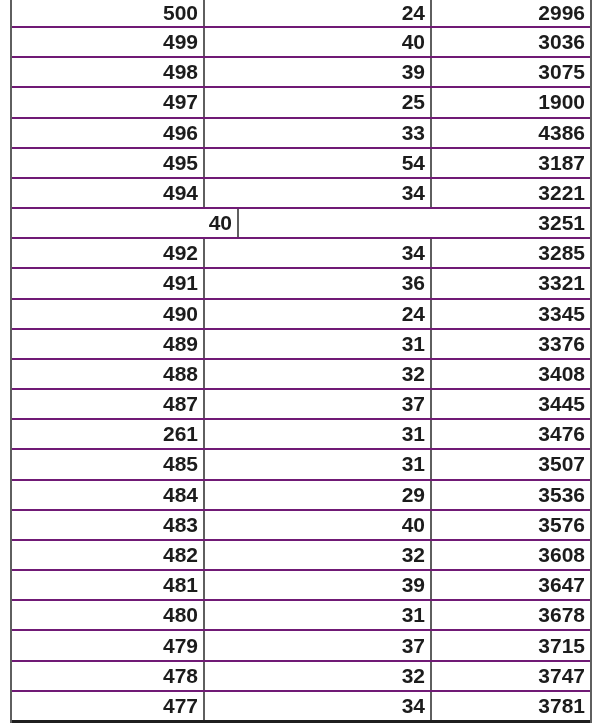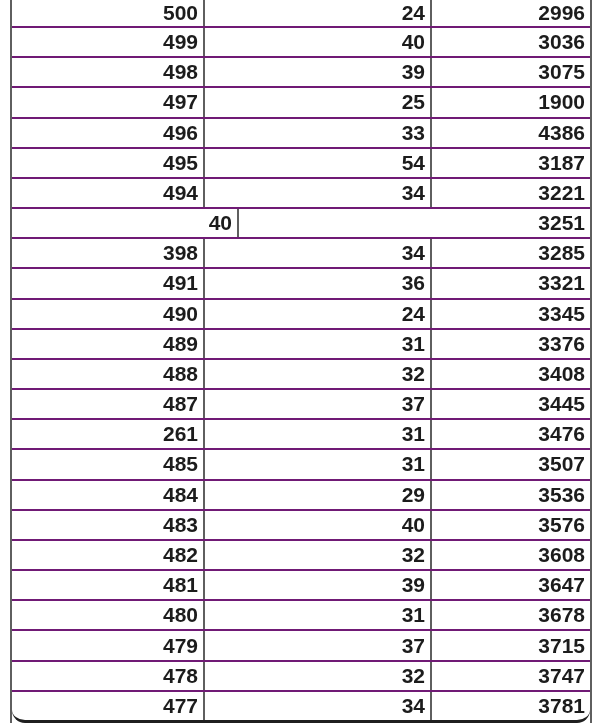--- a/index.html
+++ b/index.html
@@ -33,21 +33,20 @@
     min-height: 0;
     display: flex;
     box-sizing: border-box;
     border-bottom: 2px solid #701a75;
   }
   .row.first {
     flex: 0 0 28px; 
   }
   .row.last {
     border-bottom: 3px solid #1f1f1f;
-    border-radius: 13px;
   }
   .cell {
     box-sizing: border-box;
     display: flex;
     align-items: center;
     justify-content: flex-end;
     padding-right: 5px;
     font-weight: 700;
     font-size: 21px;
     color: #1c1c1c;
@@ -103,21 +102,21 @@
     <div class="row">
     <div class="cell c1">494</div>
     <div class="cell c2">34</div>
     <div class="cell c3">3221</div>
   </div>
     <div class="row">
     <div class="cell c2">40</div>
     <div class="cell c3">3251</div>
   </div>
     <div class="row">
-    <div class="cell c1">398</div>
+    <div class="cell c1">492</div>
     <div class="cell c2">34</div>
     <div class="cell c3">3285</div>
   </div>
     <div class="row">
     <div class="cell c1">491</div>
     <div class="cell c2">36</div>
     <div class="cell c3">3321</div>
   </div>
     <div class="row">
     <div class="cell c1">490</div>

